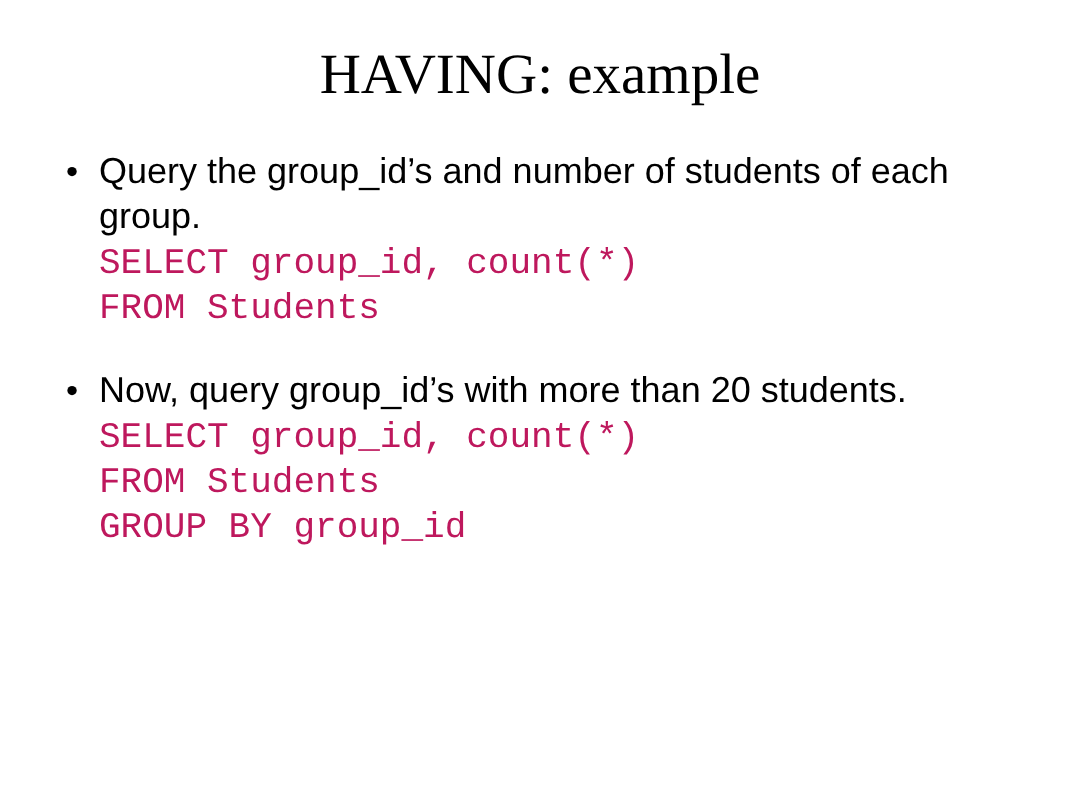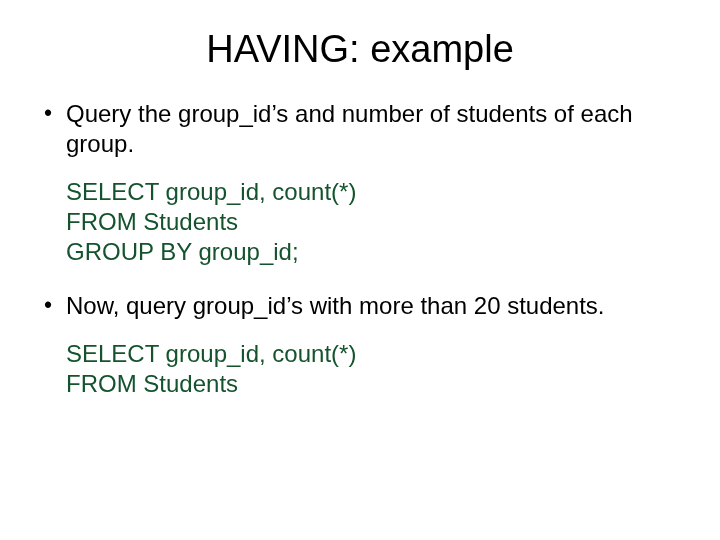--- a/index.html
+++ b/index.html
@@ -15,20 +15,21 @@
     width: 720px;
     height: 540px;
     box-sizing: border-box;
     padding: 20px 40px 30px 40px;
   }
   .title {
     text-align: center;
     font-size: 38px;
     font-weight: 400;
     margin: 8px 0 28px 0;
+    font-family: Liberation Serif, serif;
   }
   ul.top {
     list-style: none;
     padding: 0;
     margin: 0;
   }
   ul.top > li {
     position: relative;
     padding-left: 26px;
     margin-bottom: 24px;
@@ -40,44 +41,45 @@
     position: absolute;
     left: 4px;
     top: 0;
     font-size: 23px;
     color: #000;
   }
   .desc {
     color: #000;
   }
   .sql {
-    color: #14532d; 
+    color: #be185d; 
     display: block;
-    margin-top: 18px;
+    margin-top: 2px;
+    font-family: Liberation Mono, monospace;
   }
   .sql .line {
     display: block;
   }
 </style>
 </head>
 <body>
 
 <div class="slide">
   <h1 class="title">HAVING: example</h1>
 
   <ul class="top">
     <li>
       <span class="desc">Query the group_id’s and number of students of each group.</span>
       <span class="sql">
         <span class="line">SELECT group_id, count(*)</span>
         <span class="line">FROM Students</span>
-        <span class="line">GROUP BY group_id;</span>
       </span>
     </li>
     <li>
       <span class="desc">Now, query group_id’s with more than 20 students.</span>
       <span class="sql">
         <span class="line">SELECT group_id, count(*)</span>
         <span class="line">FROM Students</span>
+        <span class="line">GROUP BY group_id</span>
       </span>
     </li>
   </ul>
 </div>
 
 </body></html>

